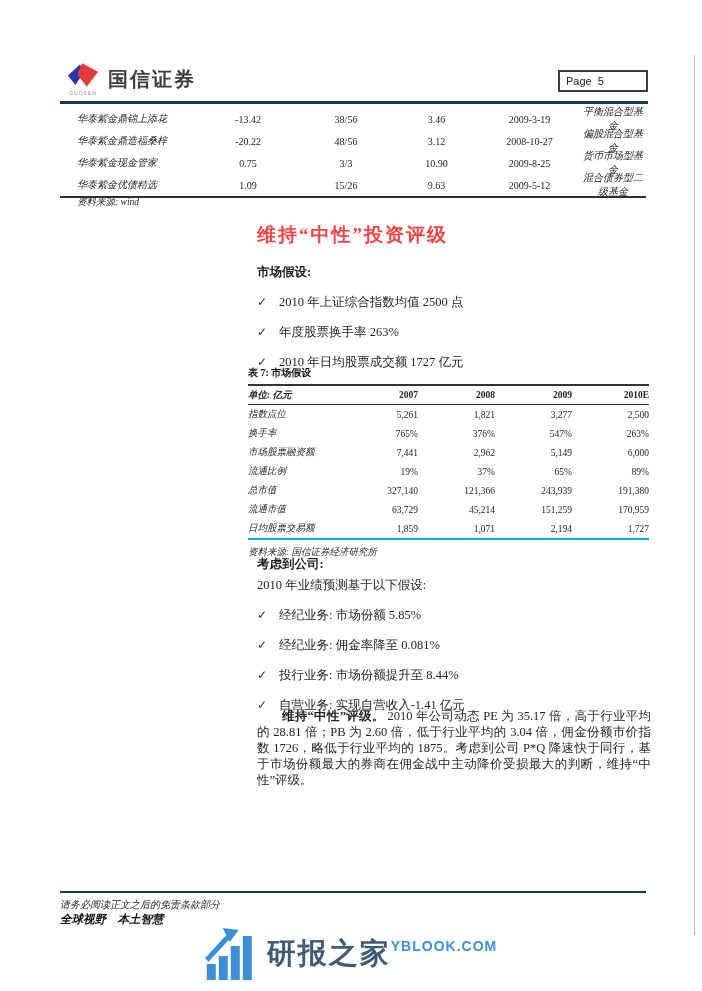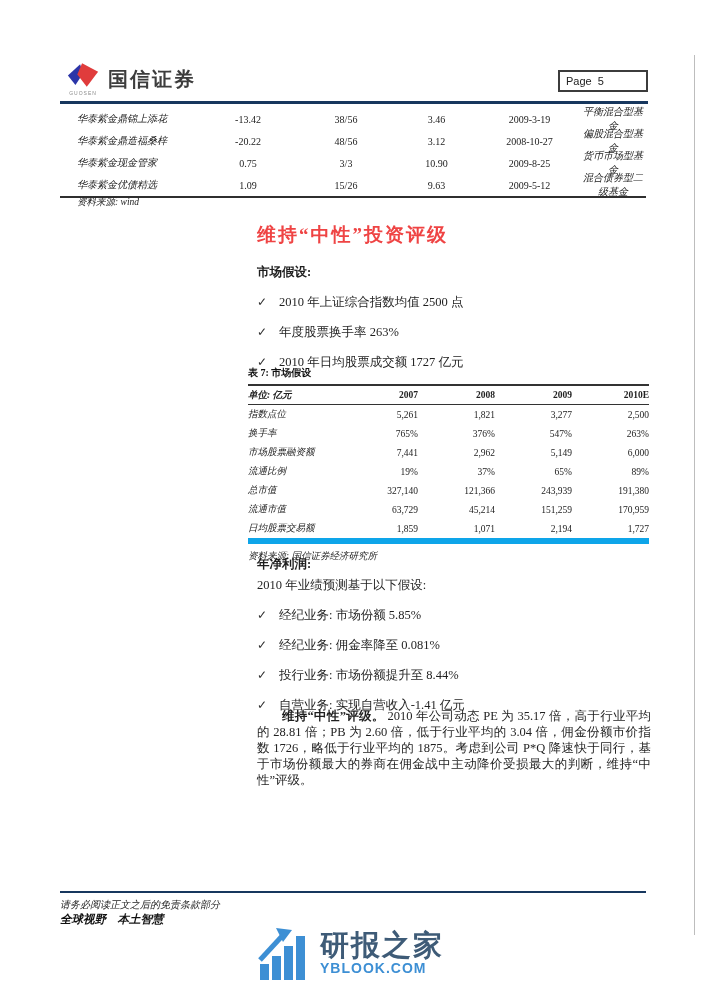--- a/index.html
+++ b/index.html
@@ -39,21 +39,21 @@
   .content-col { position:absolute; left:257px; top:222px; width:392px; }
   .heading { font-size:19px; font-weight:bold; letter-spacing:2px; color:#ef4444; }
   .sub-h { font-weight:bold; font-size:12.5px; margin-top:16px; }
   .chk { display:flex; align-items:baseline; font-size:12.5px; margin-top:13px; }
   .chk .mark { margin-right:12px; font-size:12px; color:#333; }
 
   
   .t7-block { position:absolute; left:248px; top:366px; width:401px; font-size:9.5px; color:#222; }
   .t7-caption { font-weight:bold; font-size:10px; margin-bottom:4px; color:#111; }
   .t7-head { display:flex; height:21px; align-items:center; border-top:2px solid #333; border-bottom:1px solid #333; font-weight:bold; }
-  .t7-body { border-bottom:6px solid #0ea5e9; }
+  .t7-body { border-bottom:2px solid #0ea5e9; }
   .t7-row { display:flex; height:19px; align-items:center; }
   .t7-label { flex:1; font-style:italic; }
   .t7-head .t7-label { font-style:italic; }
   .t7-v { width:77px; text-align:right; }
   .t7-src { margin-top:6px; }
 
   
   .company-col { position:absolute; left:257px; top:556px; width:392px; }
   .intro { font-size:12.5px; margin-top:4px; }
 
@@ -63,21 +63,21 @@
   .lead { font-weight:bold; margin-right:3px; }
 
   
   .footer-rule { position:absolute; left:60px; top:891px; width:586px; height:2px; background:#17375E; }
   .footer-row { position:absolute; left:60px; top:898px; width:586px; display:flex; justify-content:space-between; align-items:baseline;flex-direction:column; }
   .disclaimer { font-style:italic; font-size:10px; color:#222; }
   .motto { font-style:italic; font-weight:bold; font-size:11.5px; color:#111; }
 
   
   .watermark { position:absolute; left:50%; top:926px; transform:translateX(-50%); display:flex; align-items:center; }
-  .wm-text { margin-left:8px; display:flex; flex-direction:column; }
+  .wm-text { margin-left:8px; display:flex; }
   .wm-name { font-size:29px; font-weight:bold; color:#3E5B77; letter-spacing:2px; line-height:30px; }
   .wm-site { font-family:"Liberation Sans","DejaVu Sans",sans-serif; font-size:14px; font-weight:bold; color:#3D8FD4; letter-spacing:1px; }
 </style>
 </head>
 <body>
 
 <div class="page">
   <div class="edge-line"></div>
 
   <div class="logo-block">
@@ -203,21 +203,21 @@
         <span class="t7-v">1,859</span>
         <span class="t7-v">1,071</span>
         <span class="t7-v">2,194</span>
         <span class="t7-v">1,727</span>
       </div>
     </div>
     <div class="src t7-src">资料来源: 国信证券经济研究所</div>
   </div>
 
   <div class="company-col">
-    <div class="sub-h" style="margin-top:0">年净利润:</div>
+    <div class="sub-h" style="margin-top:0">考虑到公司:</div>
     <div class="intro">2010 年业绩预测基于以下假设:</div>
     <div class="chk">
       <span class="mark">✓</span>
       <span>经纪业务: 市场份额 5.85%</span>
     </div>
     <div class="chk">
       <span class="mark">✓</span>
       <span>经纪业务: 佣金率降至 0.081%</span>
     </div>
     <div class="chk">

